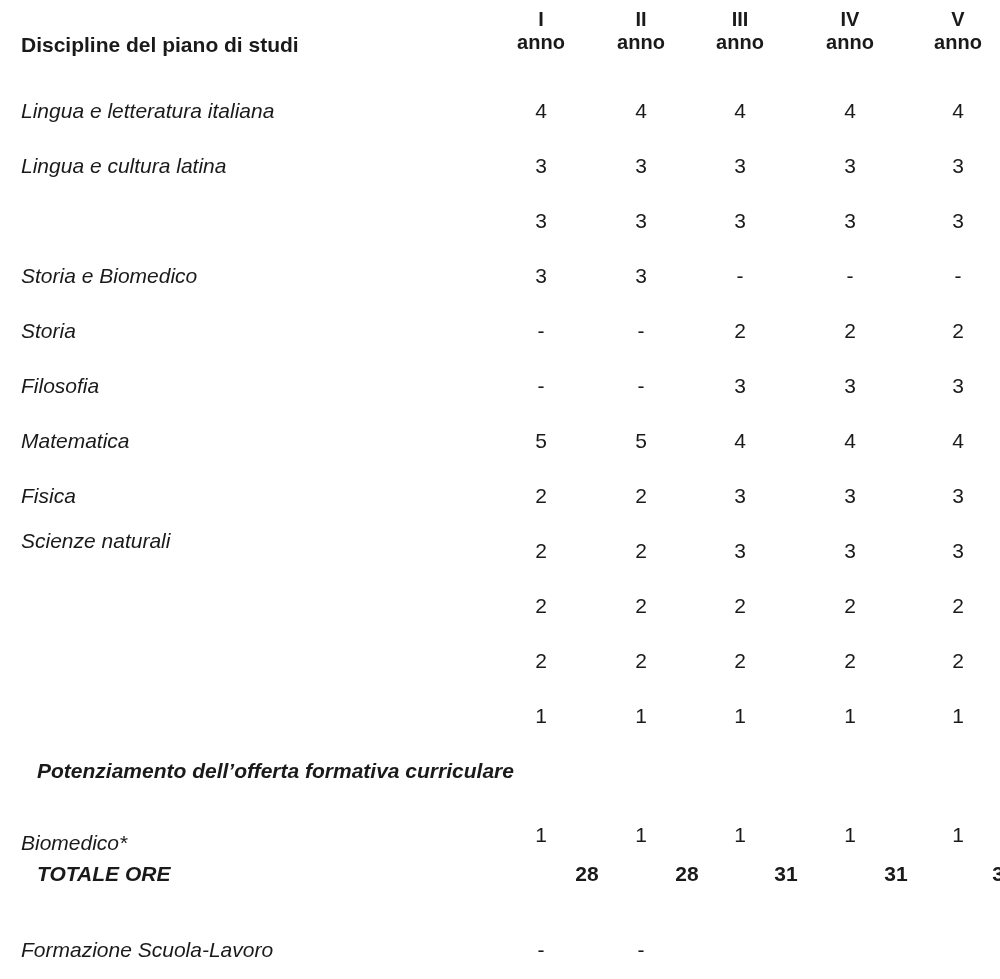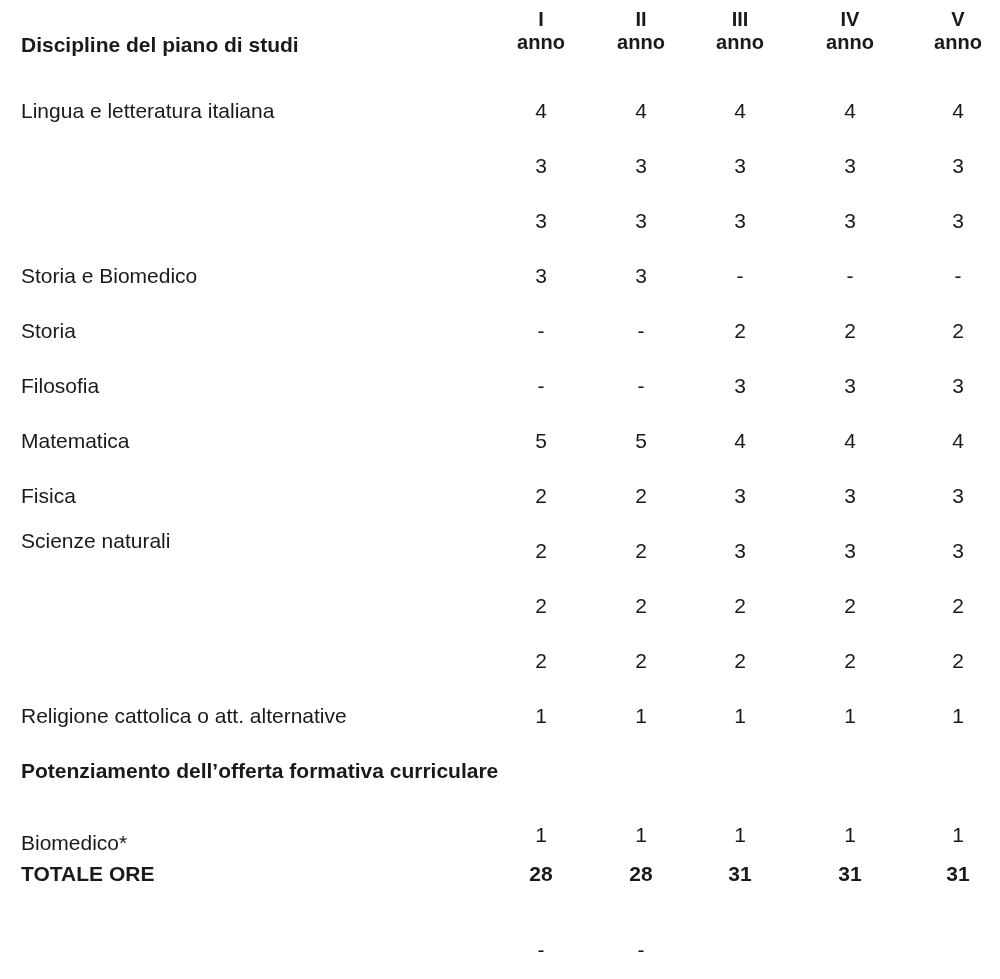--- a/index.html
+++ b/index.html
@@ -1,21 +1,21 @@
 <!DOCTYPE html>
 <html><head>
 <meta charset="utf-8">
 <style>
   html, body { margin:0; padding:0; background:#ffffff; }
   body { width:1000px; height:979px; position:relative; overflow:hidden;
          font-family:"Liberation Sans", "DejaVu Sans", sans-serif; color:#1a1a1a; }
   .row { position:absolute; left:0; width:1000px; height:40px; }
-  .label { position:absolute; left:21px; font-size:21px; line-height:24px; white-space:nowrap; }
+  .label { position:absolute; left:21px; font-size:21px; line-height:24px; white-space:nowrap;font-style:italic; }
   .cell { position:absolute; width:60px; margin-left:-30px; text-align:center; font-size:21px; line-height:24px; }
-  .bold { font-weight:bold; }
+  .bold { font-weight:bold;margin-left:16px; }
   .hdr-title { position:absolute; left:21px; top:33px; font-size:21px; font-weight:bold; }
   .hdr-col { position:absolute; top:8px; width:80px; margin-left:-40px; text-align:center;
              font-size:20px; font-weight:bold; line-height:23px; }
   .span-cell { position:absolute; font-size:21px; line-height:24px; white-space:nowrap; }
 </style>
 </head>
 <body>
 
 <div>
 
@@ -45,20 +45,21 @@
 
   <div class="row" style="top:99px">
     <span class="label">Lingua e letteratura italiana</span>
     <span class="cell" style="left:541px">4</span>
     <span class="cell" style="left:641px">4</span>
     <span class="cell" style="left:740px">4</span>
     <span class="cell" style="left:850px">4</span>
     <span class="cell" style="left:958px">4</span>
   </div>
   <div class="row" style="top:154px">
+    <span class="label">Lingua e cultura latina</span>
     <span class="cell" style="left:541px">3</span>
     <span class="cell" style="left:641px">3</span>
     <span class="cell" style="left:740px">3</span>
     <span class="cell" style="left:850px">3</span>
     <span class="cell" style="left:958px">3</span>
   </div>
   <div class="row" style="top:209px">
     <span class="cell" style="left:541px">3</span>
     <span class="cell" style="left:641px">3</span>
     <span class="cell" style="left:740px">3</span>
@@ -121,21 +122,20 @@
     <span class="cell" style="left:958px">2</span>
   </div>
   <div class="row" style="top:649px">
     <span class="cell" style="left:541px">2</span>
     <span class="cell" style="left:641px">2</span>
     <span class="cell" style="left:740px">2</span>
     <span class="cell" style="left:850px">2</span>
     <span class="cell" style="left:958px">2</span>
   </div>
   <div class="row" style="top:704px">
-    <span class="label">Religione cattolica o att. alternative</span>
     <span class="cell" style="left:541px">1</span>
     <span class="cell" style="left:641px">1</span>
     <span class="cell" style="left:740px">1</span>
     <span class="cell" style="left:850px">1</span>
     <span class="cell" style="left:958px">1</span>
   </div>
 
   <div class="row" style="top:759px">
     <span class="label bold">Potenziamento dell’offerta formativa curriculare</span>
   </div>
@@ -152,17 +152,18 @@
   <div class="row" style="top:862px">
     <span class="label bold">TOTALE ORE</span>
     <span class="cell bold" style="left:541px">28</span>
     <span class="cell bold" style="left:641px">28</span>
     <span class="cell bold" style="left:740px">31</span>
     <span class="cell bold" style="left:850px">31</span>
     <span class="cell bold" style="left:958px">31</span>
   </div>
 
   <div class="row" style="top:938px">
+    <span class="label">Formazione Scuola-Lavoro</span>
     <span class="cell" style="left:541px">-</span>
     <span class="cell" style="left:641px">-</span>
   </div>
 
 </div>
 
 </body></html>

